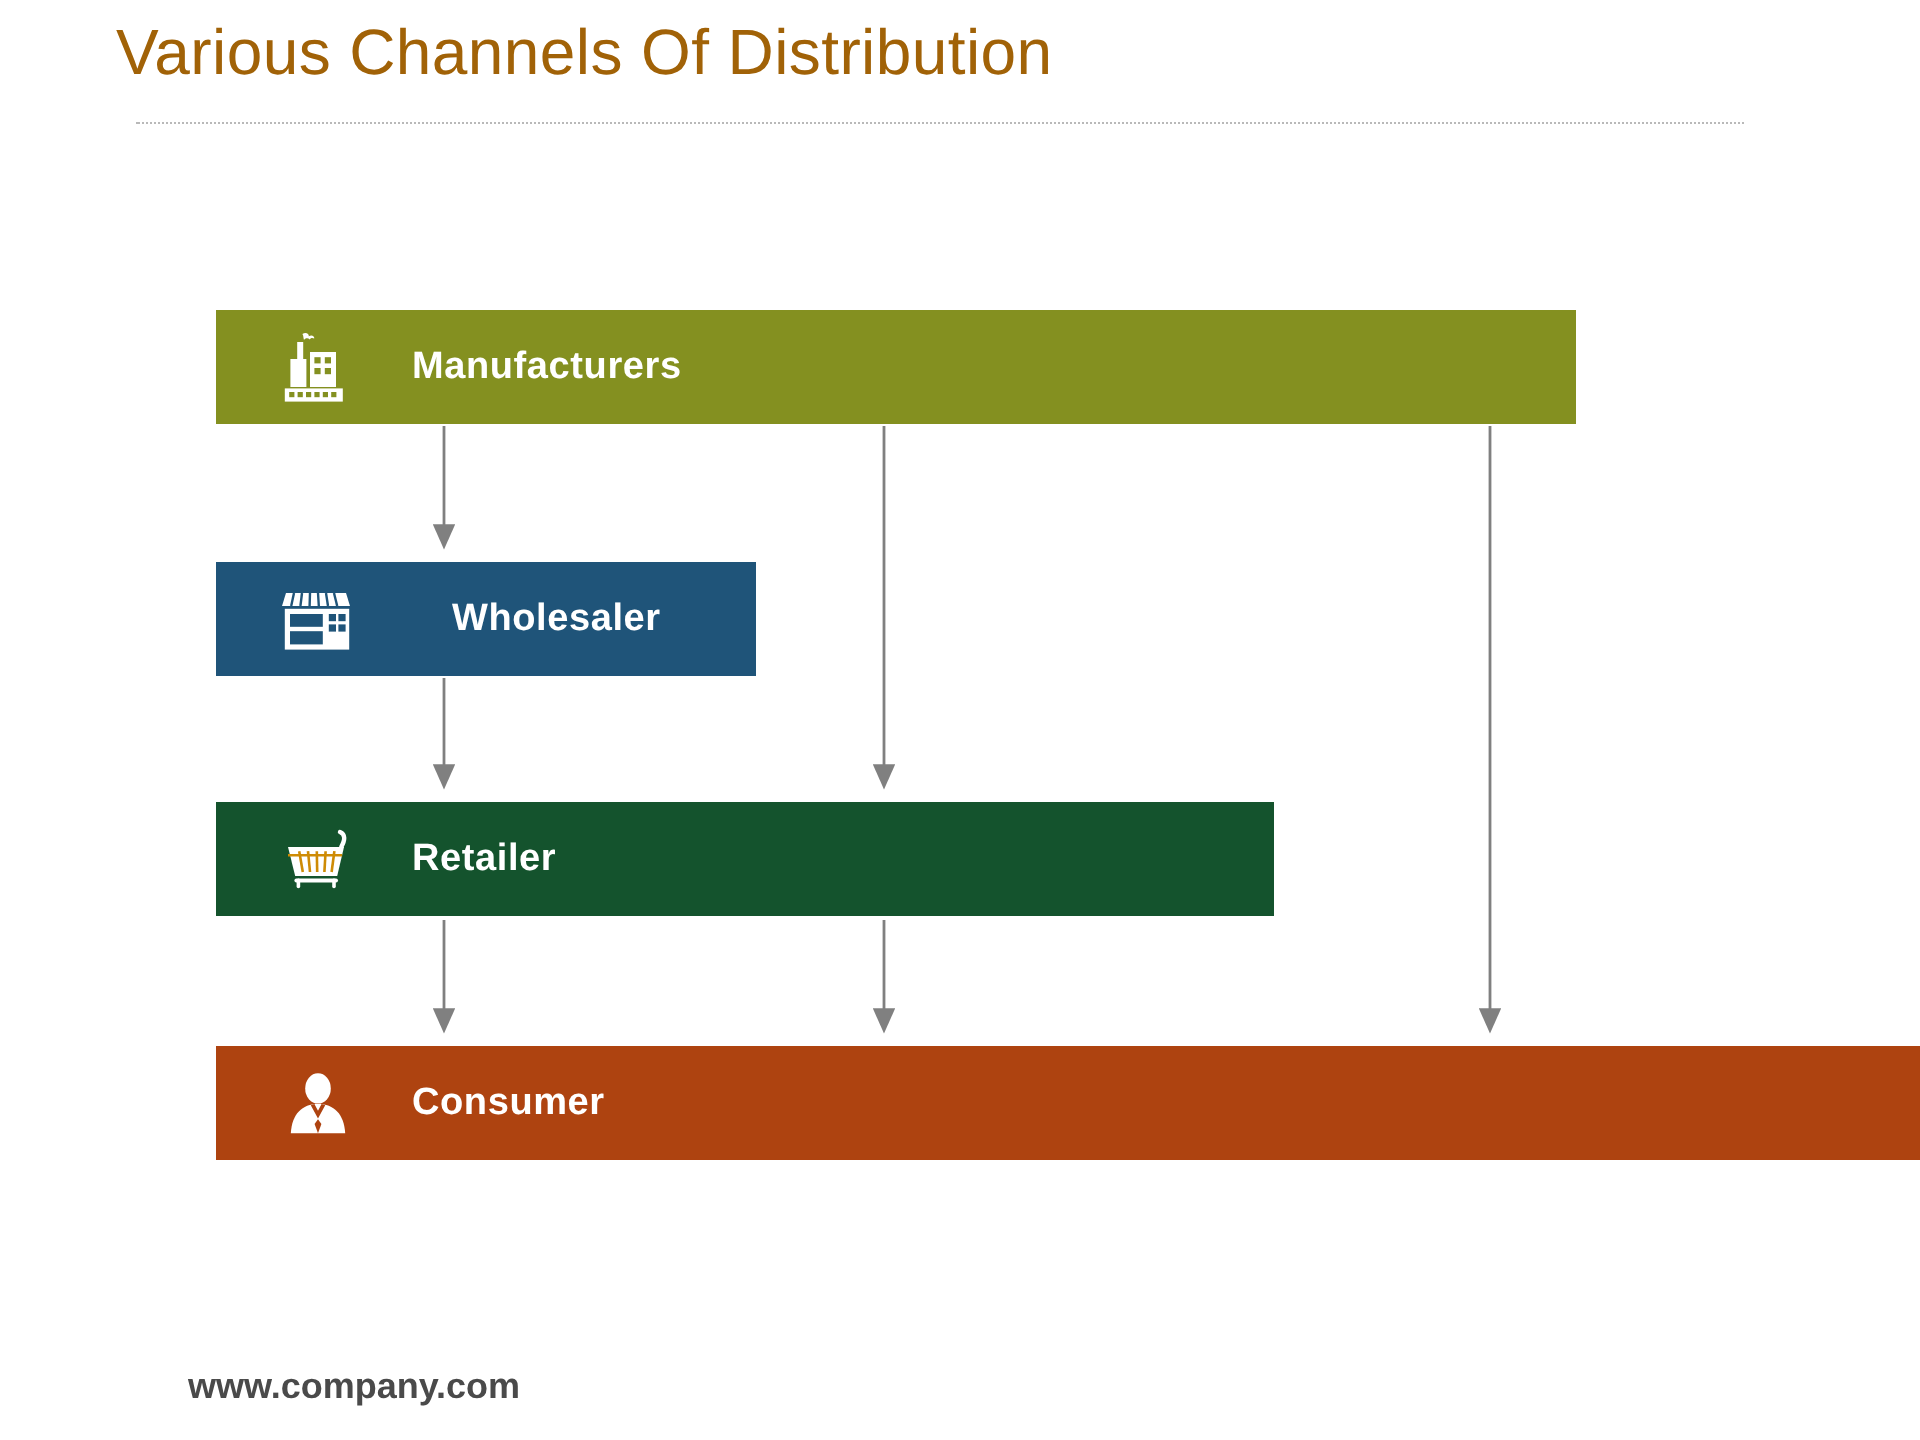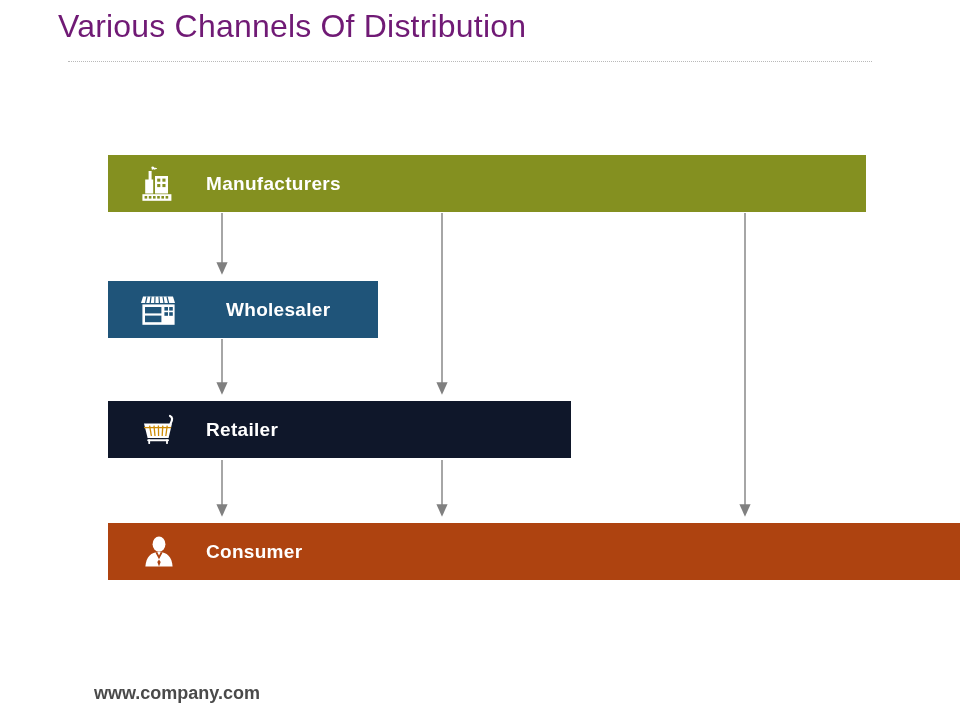--- a/index.html
+++ b/index.html
@@ -16,21 +16,21 @@
   }
 
   
   #slide-title {
     position: absolute;
     left: 58px;
     top: 8px;
     font-size: 32px;
     font-weight: normal;
     letter-spacing: 0.2px;
-    color: #701a75;
+    color: #a16207;
     white-space: nowrap;
   }
 
   #title-divider {
     position: absolute;
     left: 68px;
     top: 61px;
     width: 804px;
     height: 0;
     border-top: 1px dotted #b9b9b9;
@@ -74,23 +74,23 @@
   .stage-icon svg { display: block; }
   .stage-label {
     margin-left: 24px;
     color: #ffffff;
     font-size: 19px;
     font-weight: bold;
     letter-spacing: 0.3px;
     white-space: nowrap;
   }
 
-  #bar-manufacturers { left: 108px; top: 155px; width: 758px; background: #849020; }
+  #bar-manufacturers { left: 108px; top: 155px; width: 680px; background: #849020; }
   #bar-wholesaler    { left: 108px; top: 281px; width: 270px; background: #1f5479; gap: 20px; }
-  #bar-retailer      { left: 108px; top: 401px; width: 463px; background: #0f172a; }
+  #bar-retailer      { left: 108px; top: 401px; width: 529px; background: #14532d; }
   #bar-consumer      { left: 108px; top: 523px; width: 870px; background: #ae4310; }
 
   
   #footer-url {
     position: absolute;
     left: 94px;
     top: 683px;
     font-size: 18px;
     font-weight: bold;
     color: #4a4a4a;

